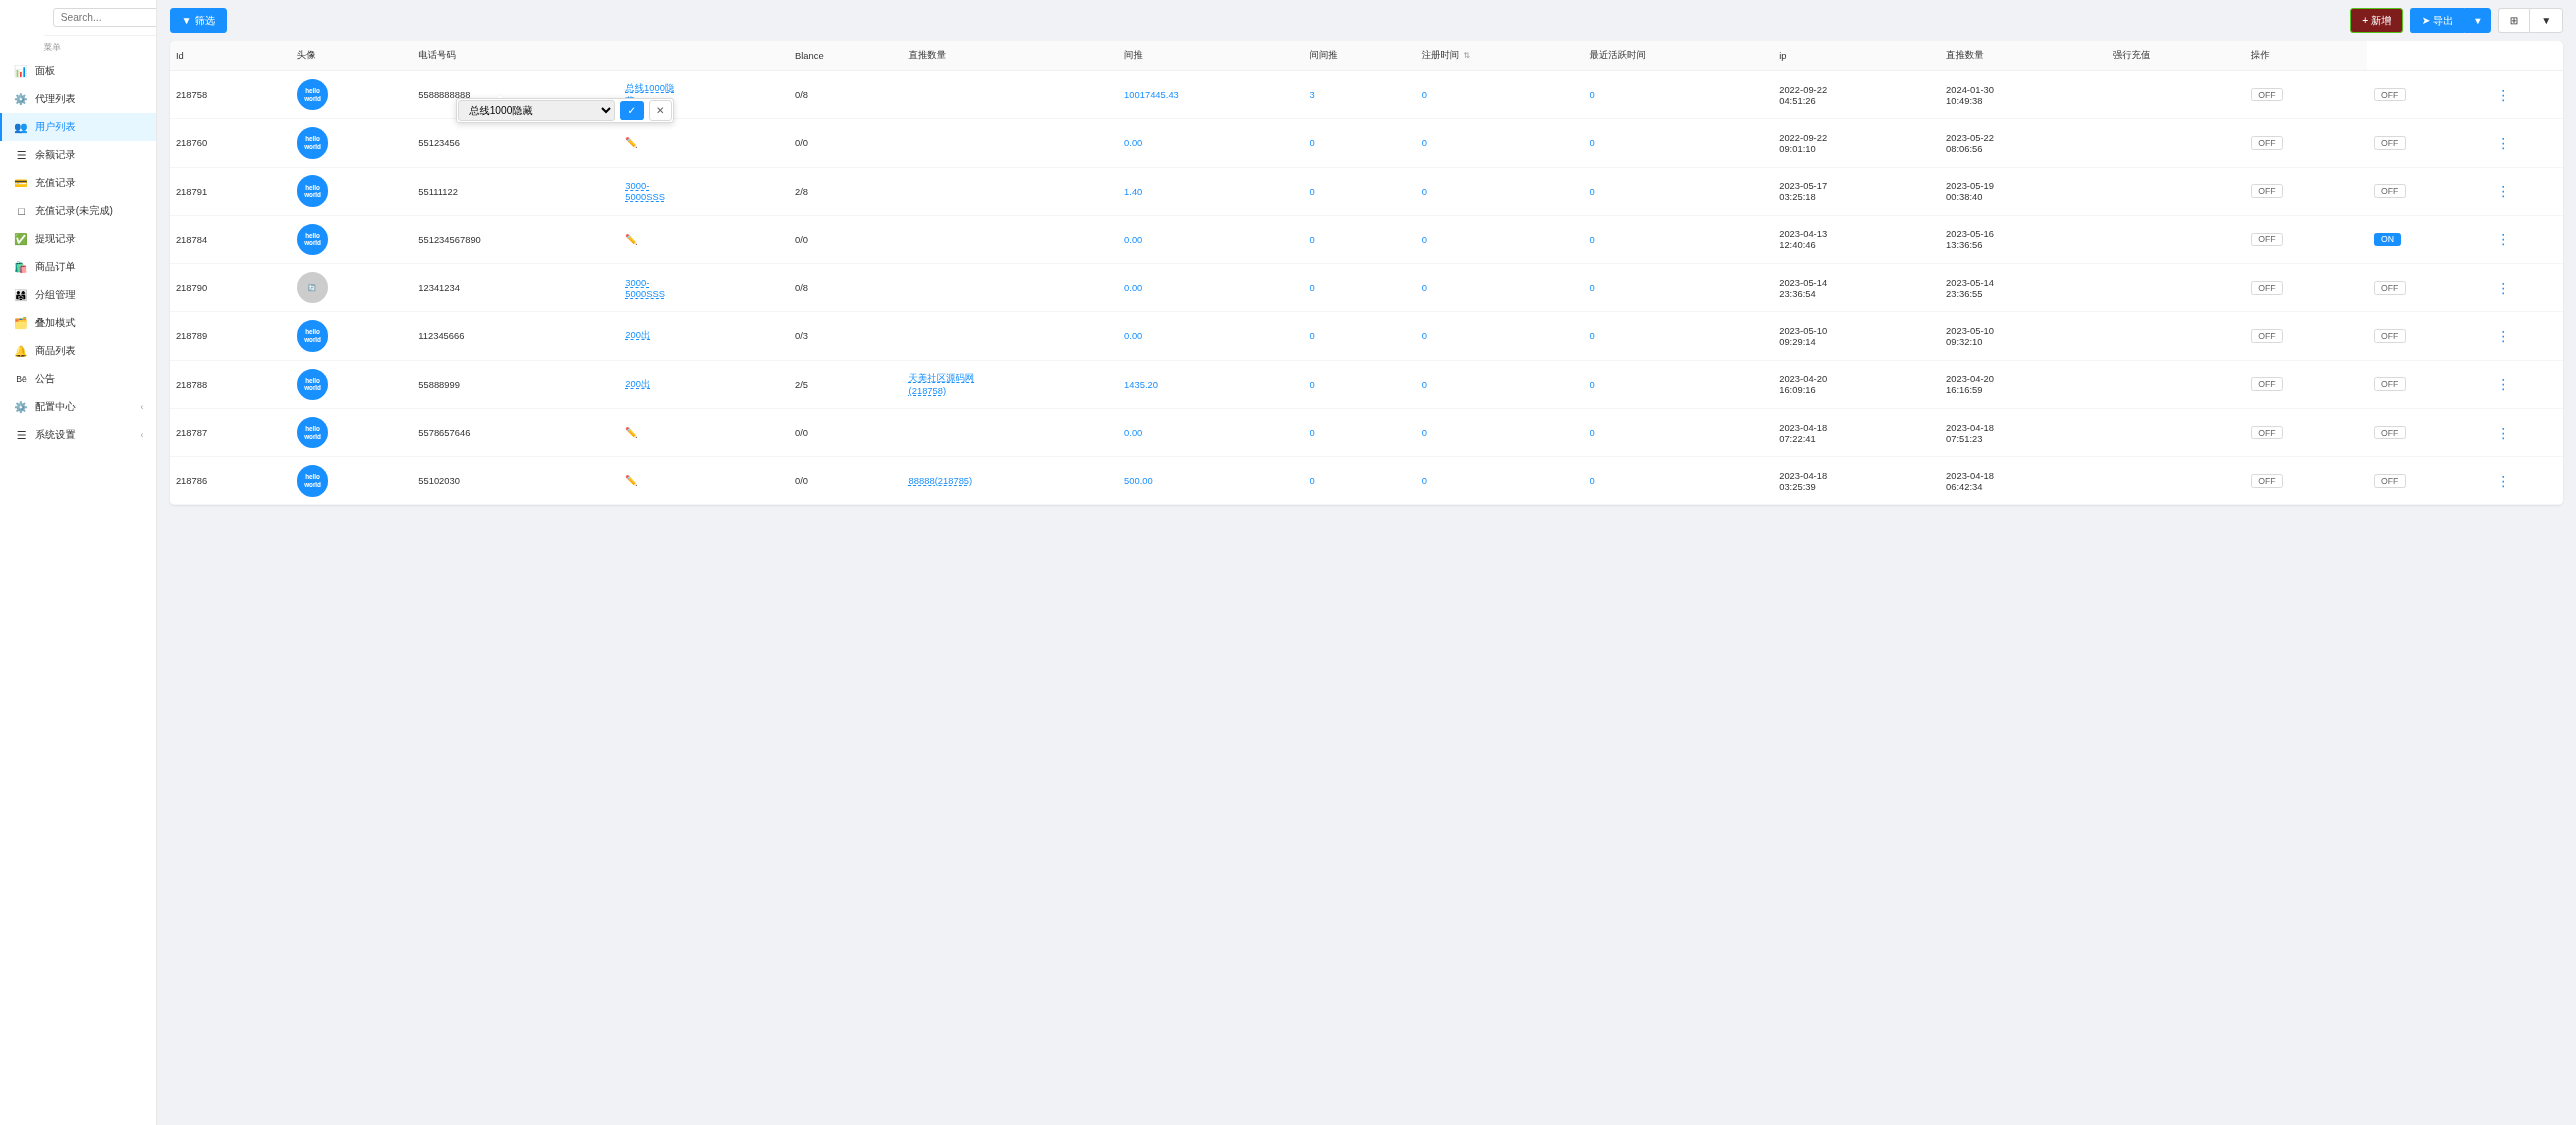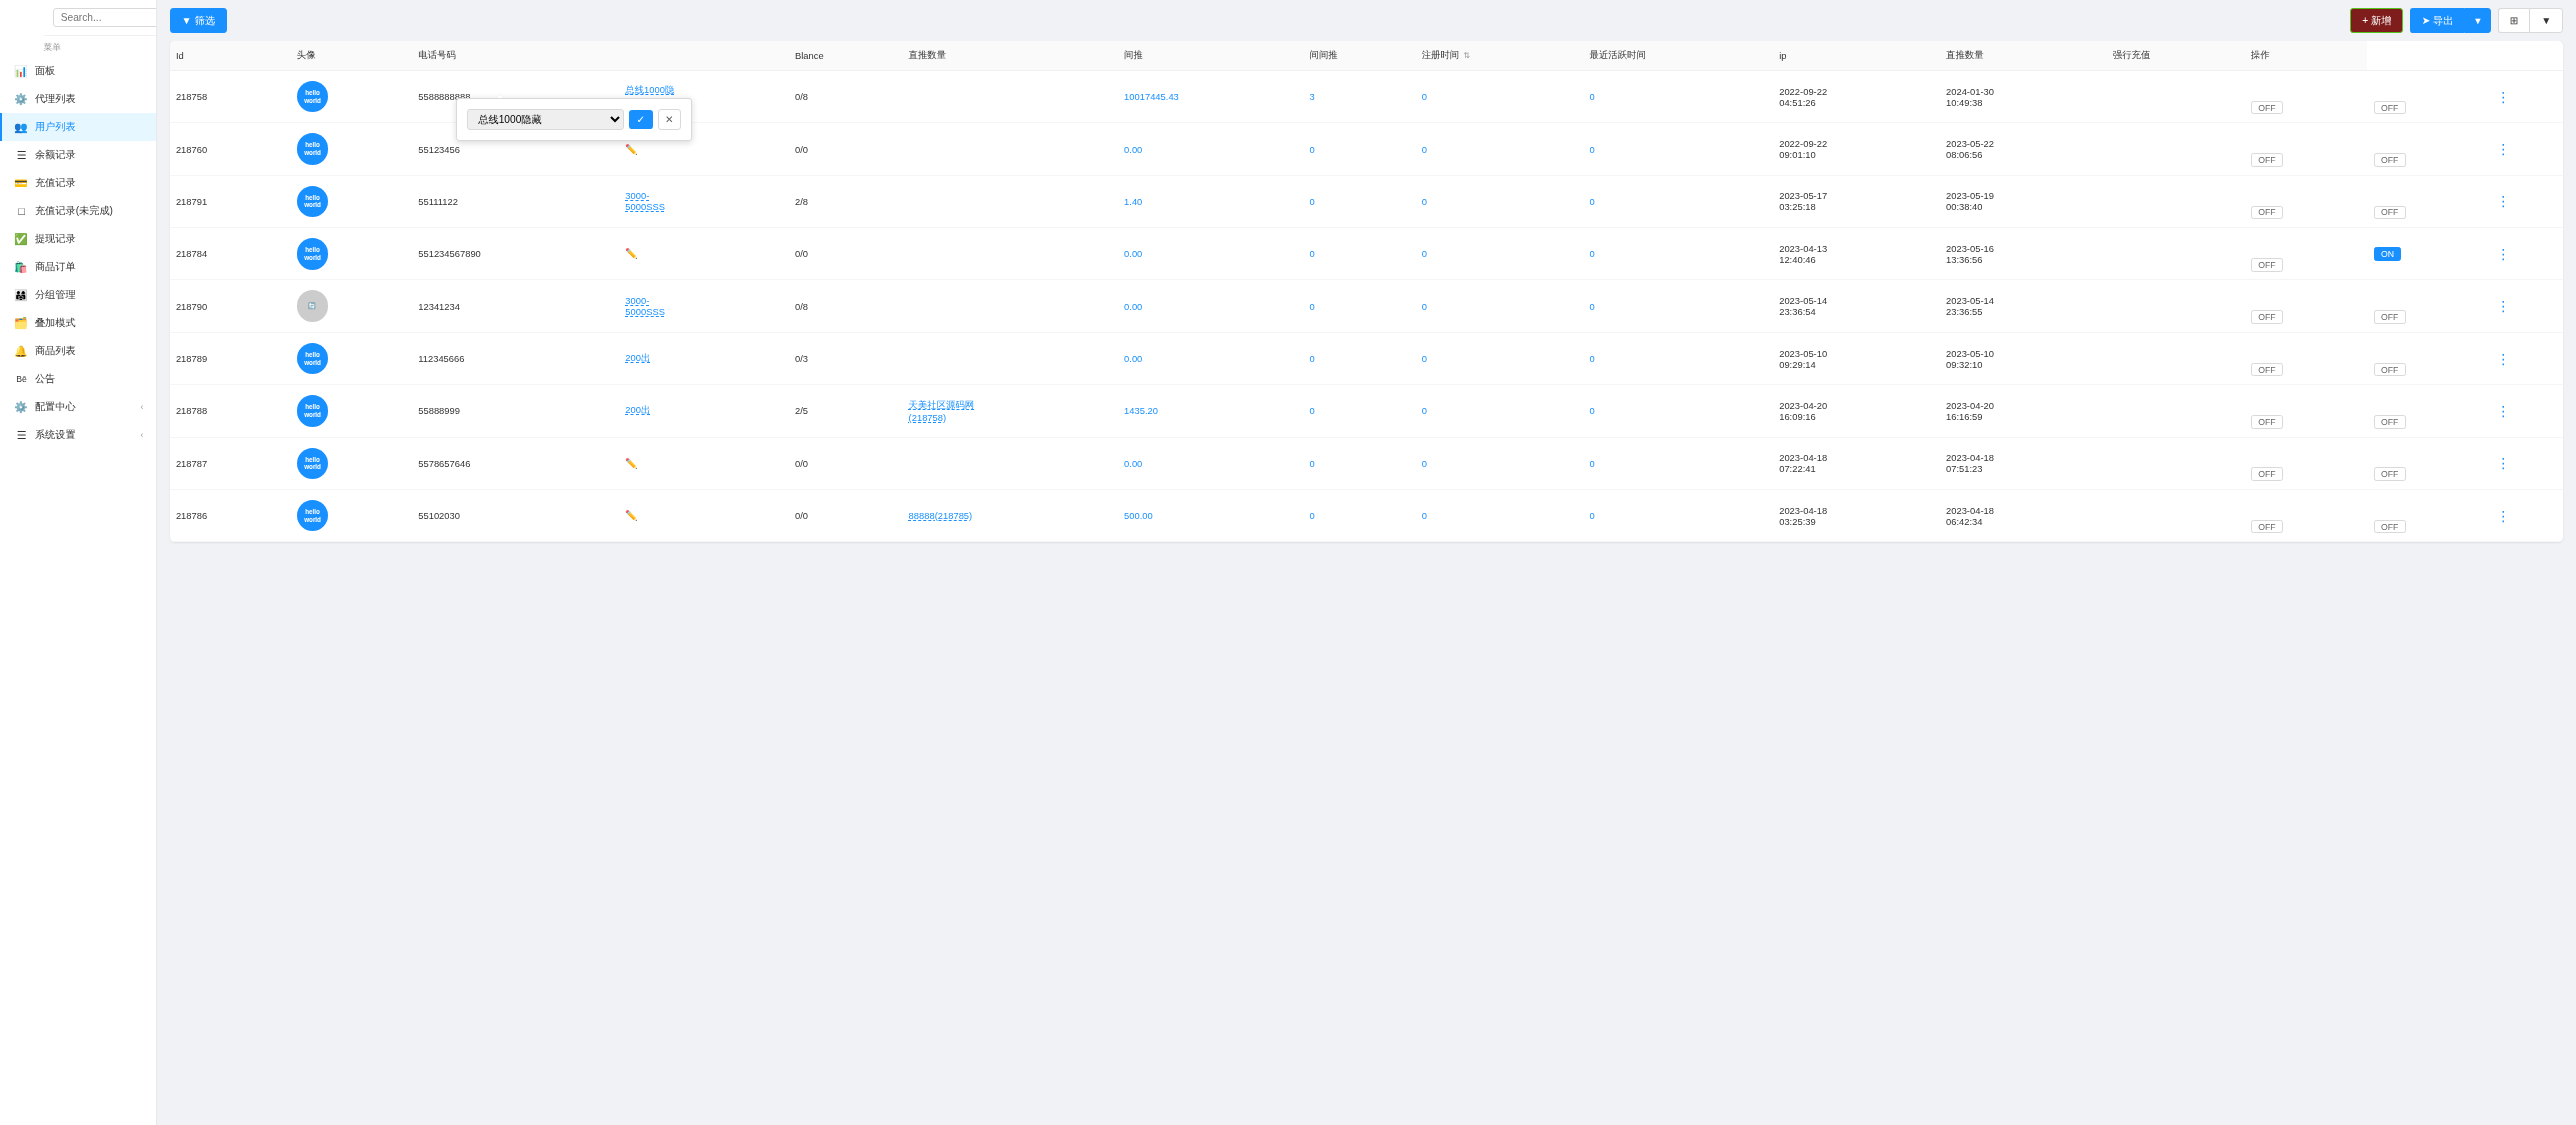--- a/index.html
+++ b/index.html
@@ -148,21 +148,20 @@
 
     .toggle-off {
       display: inline-block;
       padding: 0.8px 6.3px;
       border: 0.8px solid #d9d9d9;
       border-radius: 2.4px;
       background: #fff;
       font-size: 8.7px;
       cursor: pointer;
       color: #666;
-      margin-top: 22px;
     }
     .toggle-on {
       display: inline-block;
       padding: 0.8px 6.3px;
       border: 0.8px solid #1890ff;
       border-radius: 2.4px;
       background: #1890ff;
       font-size: 8.7px;
       cursor: pointer;
       color: #fff;
@@ -180,21 +179,21 @@
     .pencil-icon { color: #1890ff; cursor: pointer; font-size: 10.2px; }
 
     
     .dropdown-popup {
       position: absolute;
       top: 57px;
       left: 299px;
       background: #fff;
       border: 0.8px solid #d9d9d9;
       border-radius: 3.1px;
-      padding: 10px;
+      padding: 1px;
       display: flex;
       align-items: center;
       gap: 4.7px;
       box-shadow: 0 1.6px 6.3px rgba(0,0,0,0.15);
       z-index: 100;
     }
     .dropdown-popup::before {
       content: '';
       position: absolute;
       top: -5.5px;

